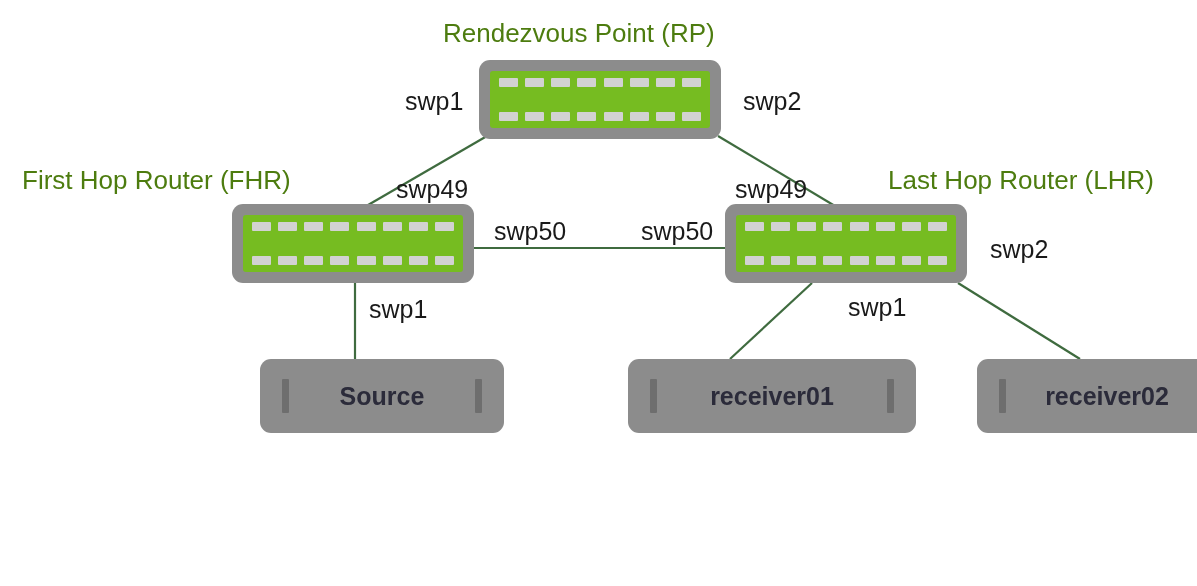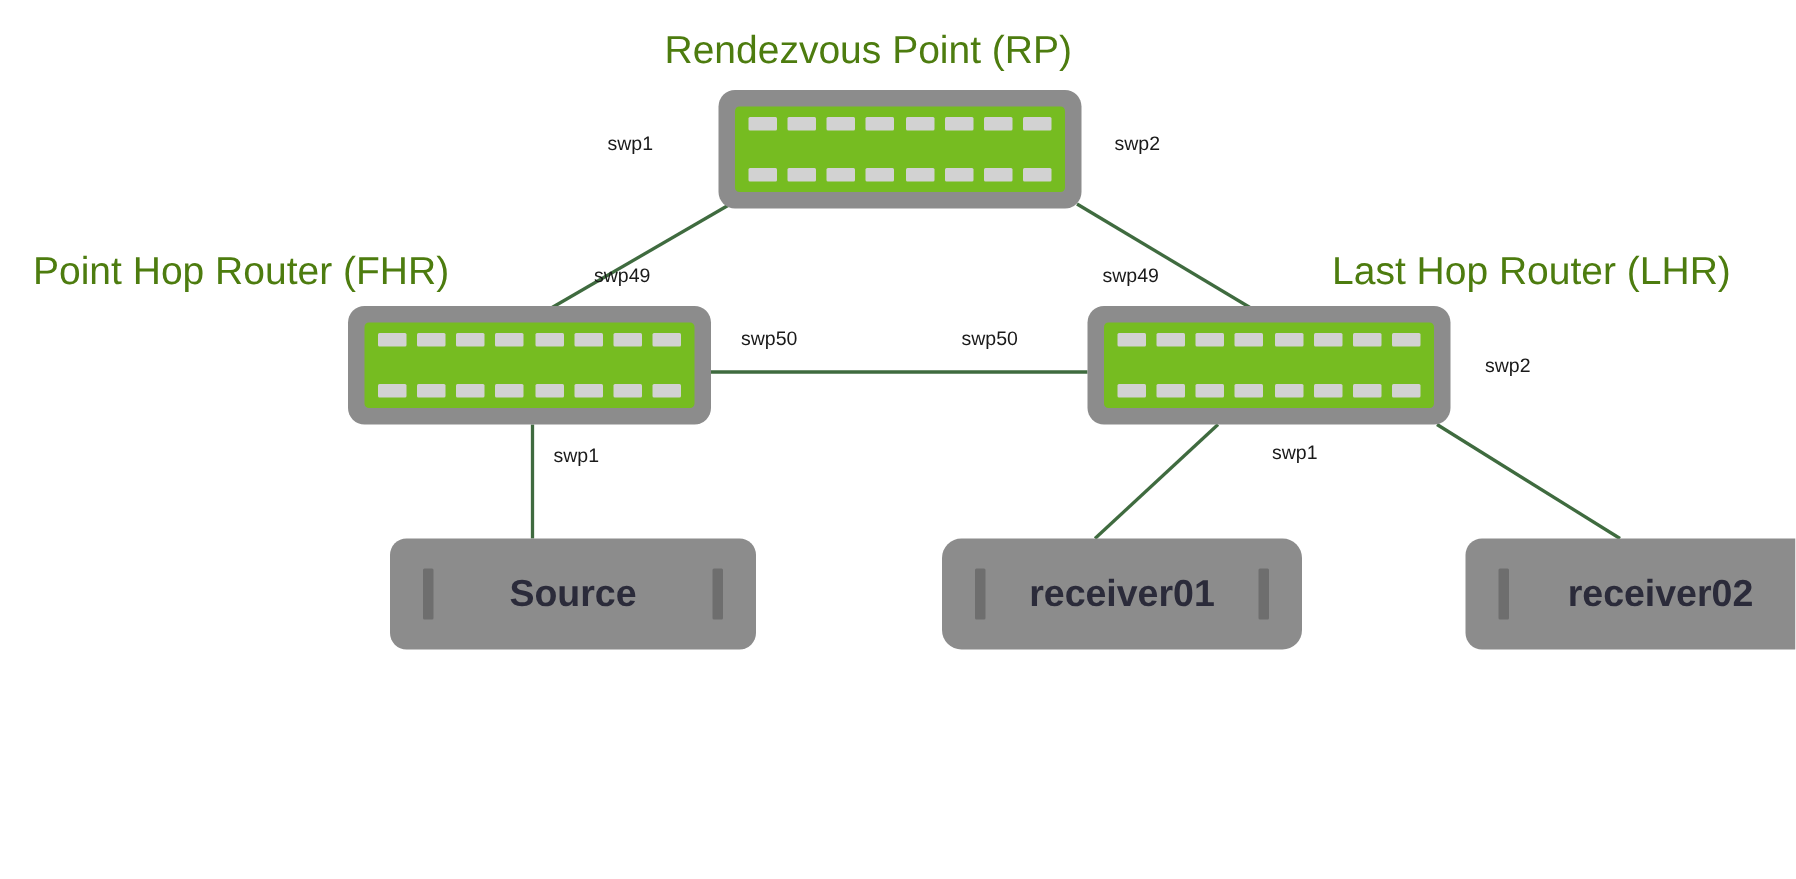--- a/index.html
+++ b/index.html
@@ -30,21 +30,21 @@
     position: absolute;
     font-size: 26px;
     color: #4d7c0f;
     white-space: nowrap;
     line-height: 1;
   }
 
   
   .port {
     position: absolute;
-    font-size: 13px;
+    font-size: 25px;
     color: #1a1a1a;
     white-space: nowrap;
     line-height: 1;
   }
 
   
   .switch {
     position: absolute;
     box-sizing: border-box;
     background: #8c8c8c;
@@ -110,21 +110,21 @@
       <line x1="356" y1="212" x2="487" y2="136"></line>
       <line x1="718" y1="136" x2="845" y2="212"></line>
       <line x1="474" y1="248" x2="725" y2="248"></line>
       <line x1="355" y1="283" x2="355" y2="359"></line>
       <line x1="812" y1="283" x2="730" y2="359"></line>
       <line x1="958" y1="283" x2="1080" y2="359"></line>
     </g>
   </svg>
 
   <div class="title" style="left:443px; top:20px;">Rendezvous Point (RP)</div>
-  <div class="title" style="left:22px; top:167px;">Point Hop Router (FHR)</div>
+  <div class="title" style="left:22px; top:167px;">First Hop Router (FHR)</div>
   <div class="title" style="left:888px; top:167px;">Last Hop Router (LHR)</div>
 
   <div class="switch" style="left:479px; top:60px; width:242px; height:79px;">
     <div class="switch-face">
       <div class="port-row">
         <i style="width:19px;height:9px;"></i>
           <i style="width:19px;height:9px;"></i>
           <i style="width:19px;height:9px;"></i>
           <i style="width:19px;height:9px;"></i>
           <i style="width:19px;height:9px;"></i>
@@ -194,21 +194,21 @@
       </div>
     </div>
   </div>
 
   <div class="host" style="left:232px; top:359px; width:244px; height:74px;">
     <span class="bar"></span>
     <span class="host-label">Source</span>
     <span class="bar"></span>
   </div>
 
-  <div class="host" style="left:600px; top:359px; width:240px; height:74px;border-radius:13px;">
+  <div class="host" style="left:600px; top:359px; width:288px; height:74px;">
     <span class="bar"></span>
     <span class="host-label">receiver01</span>
     <span class="bar"></span>
   </div>
 
   <div class="host" style="left:949px; top:359px; width:260px; height:74px;">
     <span class="bar"></span>
     <span class="host-label">receiver02</span>
     <span class="bar"></span>
   </div>

